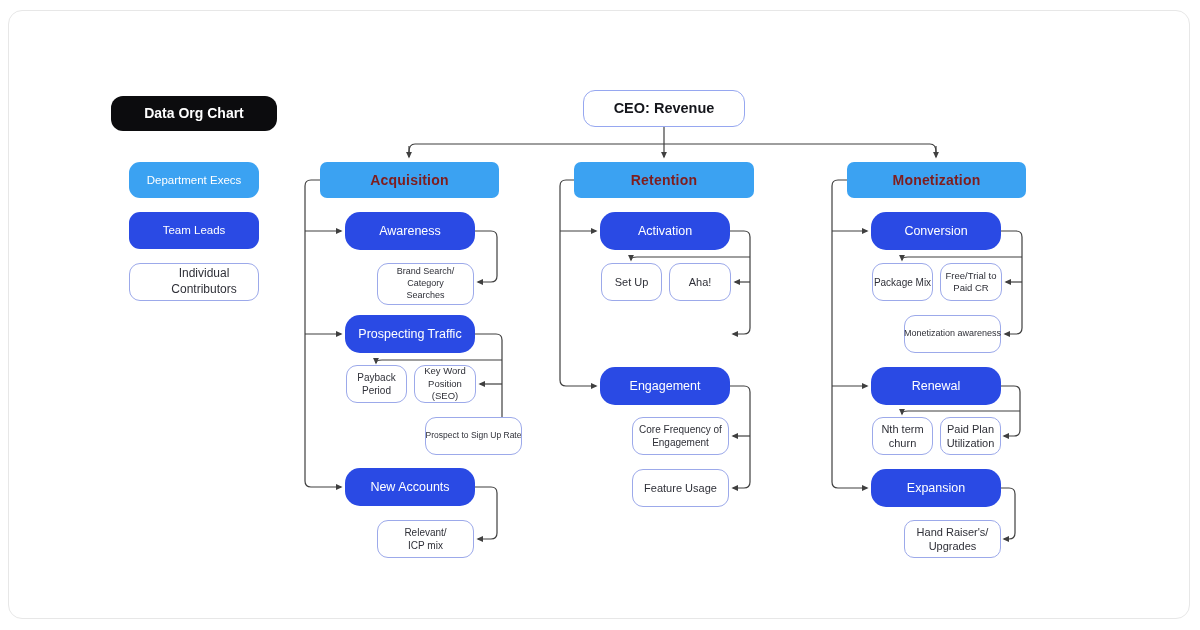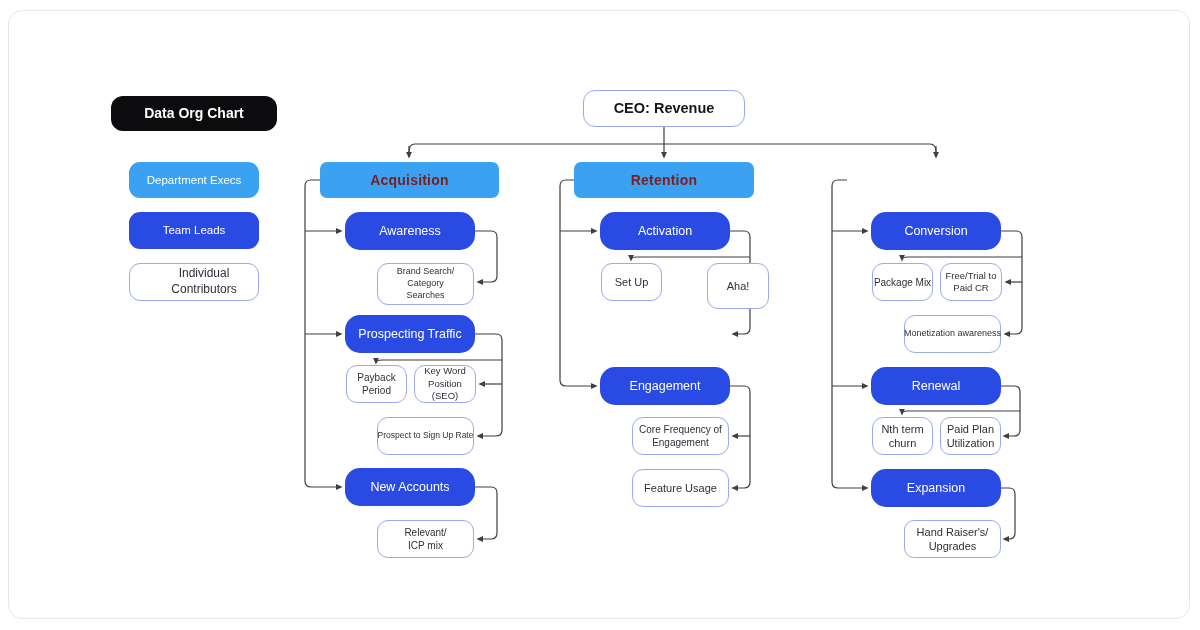--- a/index.html
+++ b/index.html
@@ -31,21 +31,21 @@
   }
   .hdr{background:var(--exec-blue);color:#7f1d1d;font-weight:700;font-size:14px;border-radius:7px;letter-spacing:.2px;}
   .team{background:var(--lead-blue);color:#fff;font-size:12.5px;border-radius:15px;}
   .ic{background:#fff;border:1px solid var(--node-border);color:var(--text-dark);border-radius:11px;font-size:10px;}
   .root{background:#fff;border:1px solid var(--root-border);color:#15161c;font-weight:700;font-size:14.5px;border-radius:12px;}
   .badge{background:var(--badge-bg);color:#fff;font-weight:700;font-size:14px;border-radius:12px;}
   .lg{font-size:11.5px;border-radius:11px;}
   .lg-exec{background:var(--exec-blue);color:#fff;}
   .lg-lead{background:var(--lead-blue);color:#fff;}
   .lg-ic{background:#fff;border:1px solid var(--node-border);color:var(--text-dark);font-size:12px;padding-left:20px;}
-  .fs85{font-size:8.5px;}.fs9{font-size:9px;}.fs95{font-size:9.5px;}
+  .fs85{font-size:8.5px;margin-left:48px;}.fs9{font-size:9px;}.fs95{font-size:9.5px;}
   .fs10{font-size:10px;}.fs105{font-size:11px;border-radius:10px;}.fs11{font-size:11px;}
   .nowrap{white-space:nowrap;}
 </style>
 </head>
 <body>
 
 <div class="stage">
   <div class="card"></div>
 
   <svg class="wires" width="1200" height="630" viewBox="0 0 1200 630">
@@ -114,26 +114,27 @@
   <div class="node ic fs95" style="left:414px;top:365px;width:62px;height:38px">Key Word
 Position (SEO)</div>
   <div class="node ic fs85 nowrap" style="left:377px;top:417px;width:97px;height:38px">Prospect to Sign Up Rate</div>
   <div class="node team" style="left:345px;top:468px;width:130px;height:38px">New Accounts</div>
   <div class="node ic fs10" style="left:377px;top:520px;width:97px;height:38px">Relevant/
 ICP mix</div>
 
   <div class="node hdr" style="left:574px;top:162px;width:180px;height:36px">Retention</div>
   <div class="node team" style="left:600px;top:212px;width:130px;height:38px">Activation</div>
   <div class="node ic fs11" style="left:601px;top:263px;width:61px;height:38px">Set Up</div>
-  <div class="node ic fs11" style="left:707px;top:263px;width:62px;height:46px">Aha!</div>
+  <div class="node ic fs11" style="left:669px;top:263px;width:62px;height:38px">Aha!</div>
   <div class="node team" style="left:600px;top:367px;width:130px;height:38px">Engagement</div>
   <div class="node ic fs10" style="left:632px;top:417px;width:97px;height:38px">Core Frequency of
 Engagement</div>
   <div class="node ic fs11" style="left:632px;top:469px;width:97px;height:38px">Feature Usage</div>
 
+  <div class="node hdr" style="left:847px;top:162px;width:179px;height:36px">Monetization</div>
   <div class="node team" style="left:871px;top:212px;width:130px;height:38px">Conversion</div>
   <div class="node ic fs10" style="left:872px;top:263px;width:61px;height:38px">Package Mix</div>
   <div class="node ic fs95" style="left:940px;top:263px;width:62px;height:38px">Free/Trial to
 Paid CR</div>
   <div class="node ic fs9 nowrap" style="left:904px;top:315px;width:97px;height:38px">Monetization awareness</div>
   <div class="node team" style="left:871px;top:367px;width:130px;height:38px">Renewal</div>
   <div class="node ic fs11" style="left:872px;top:417px;width:61px;height:38px">Nth term
 churn</div>
   <div class="node ic fs105" style="left:940px;top:417px;width:61px;height:38px">Paid Plan
 Utilization</div>

